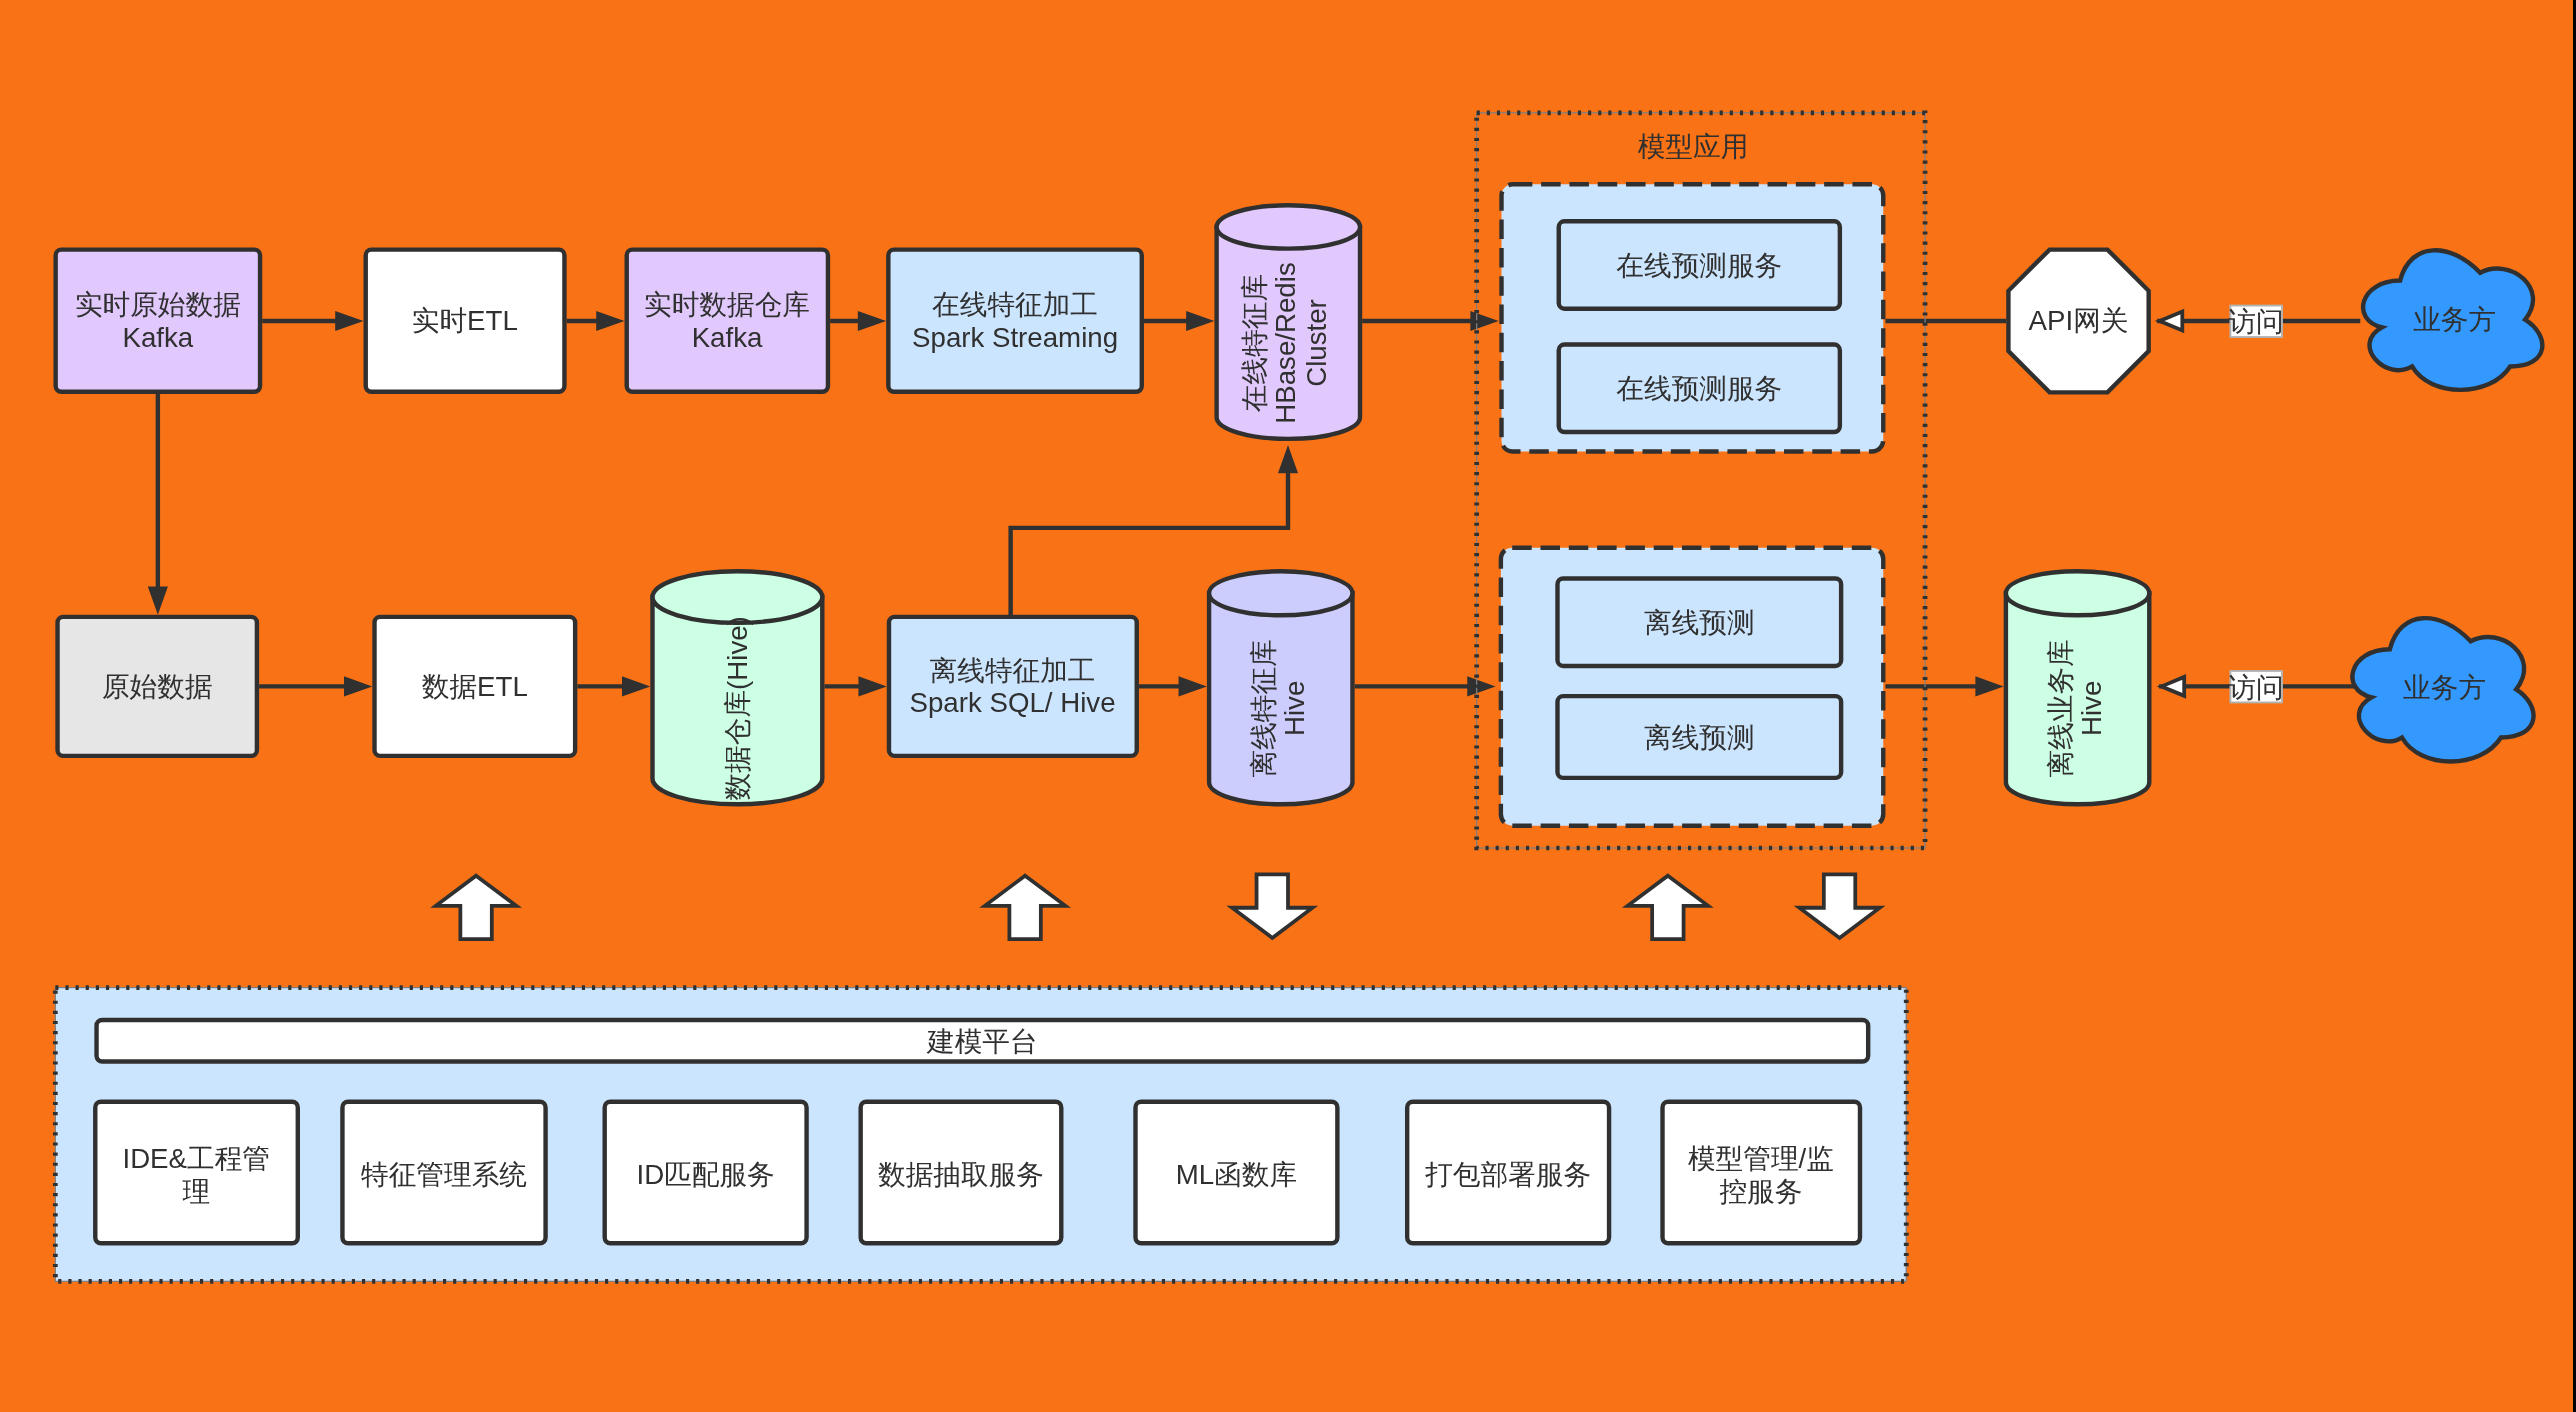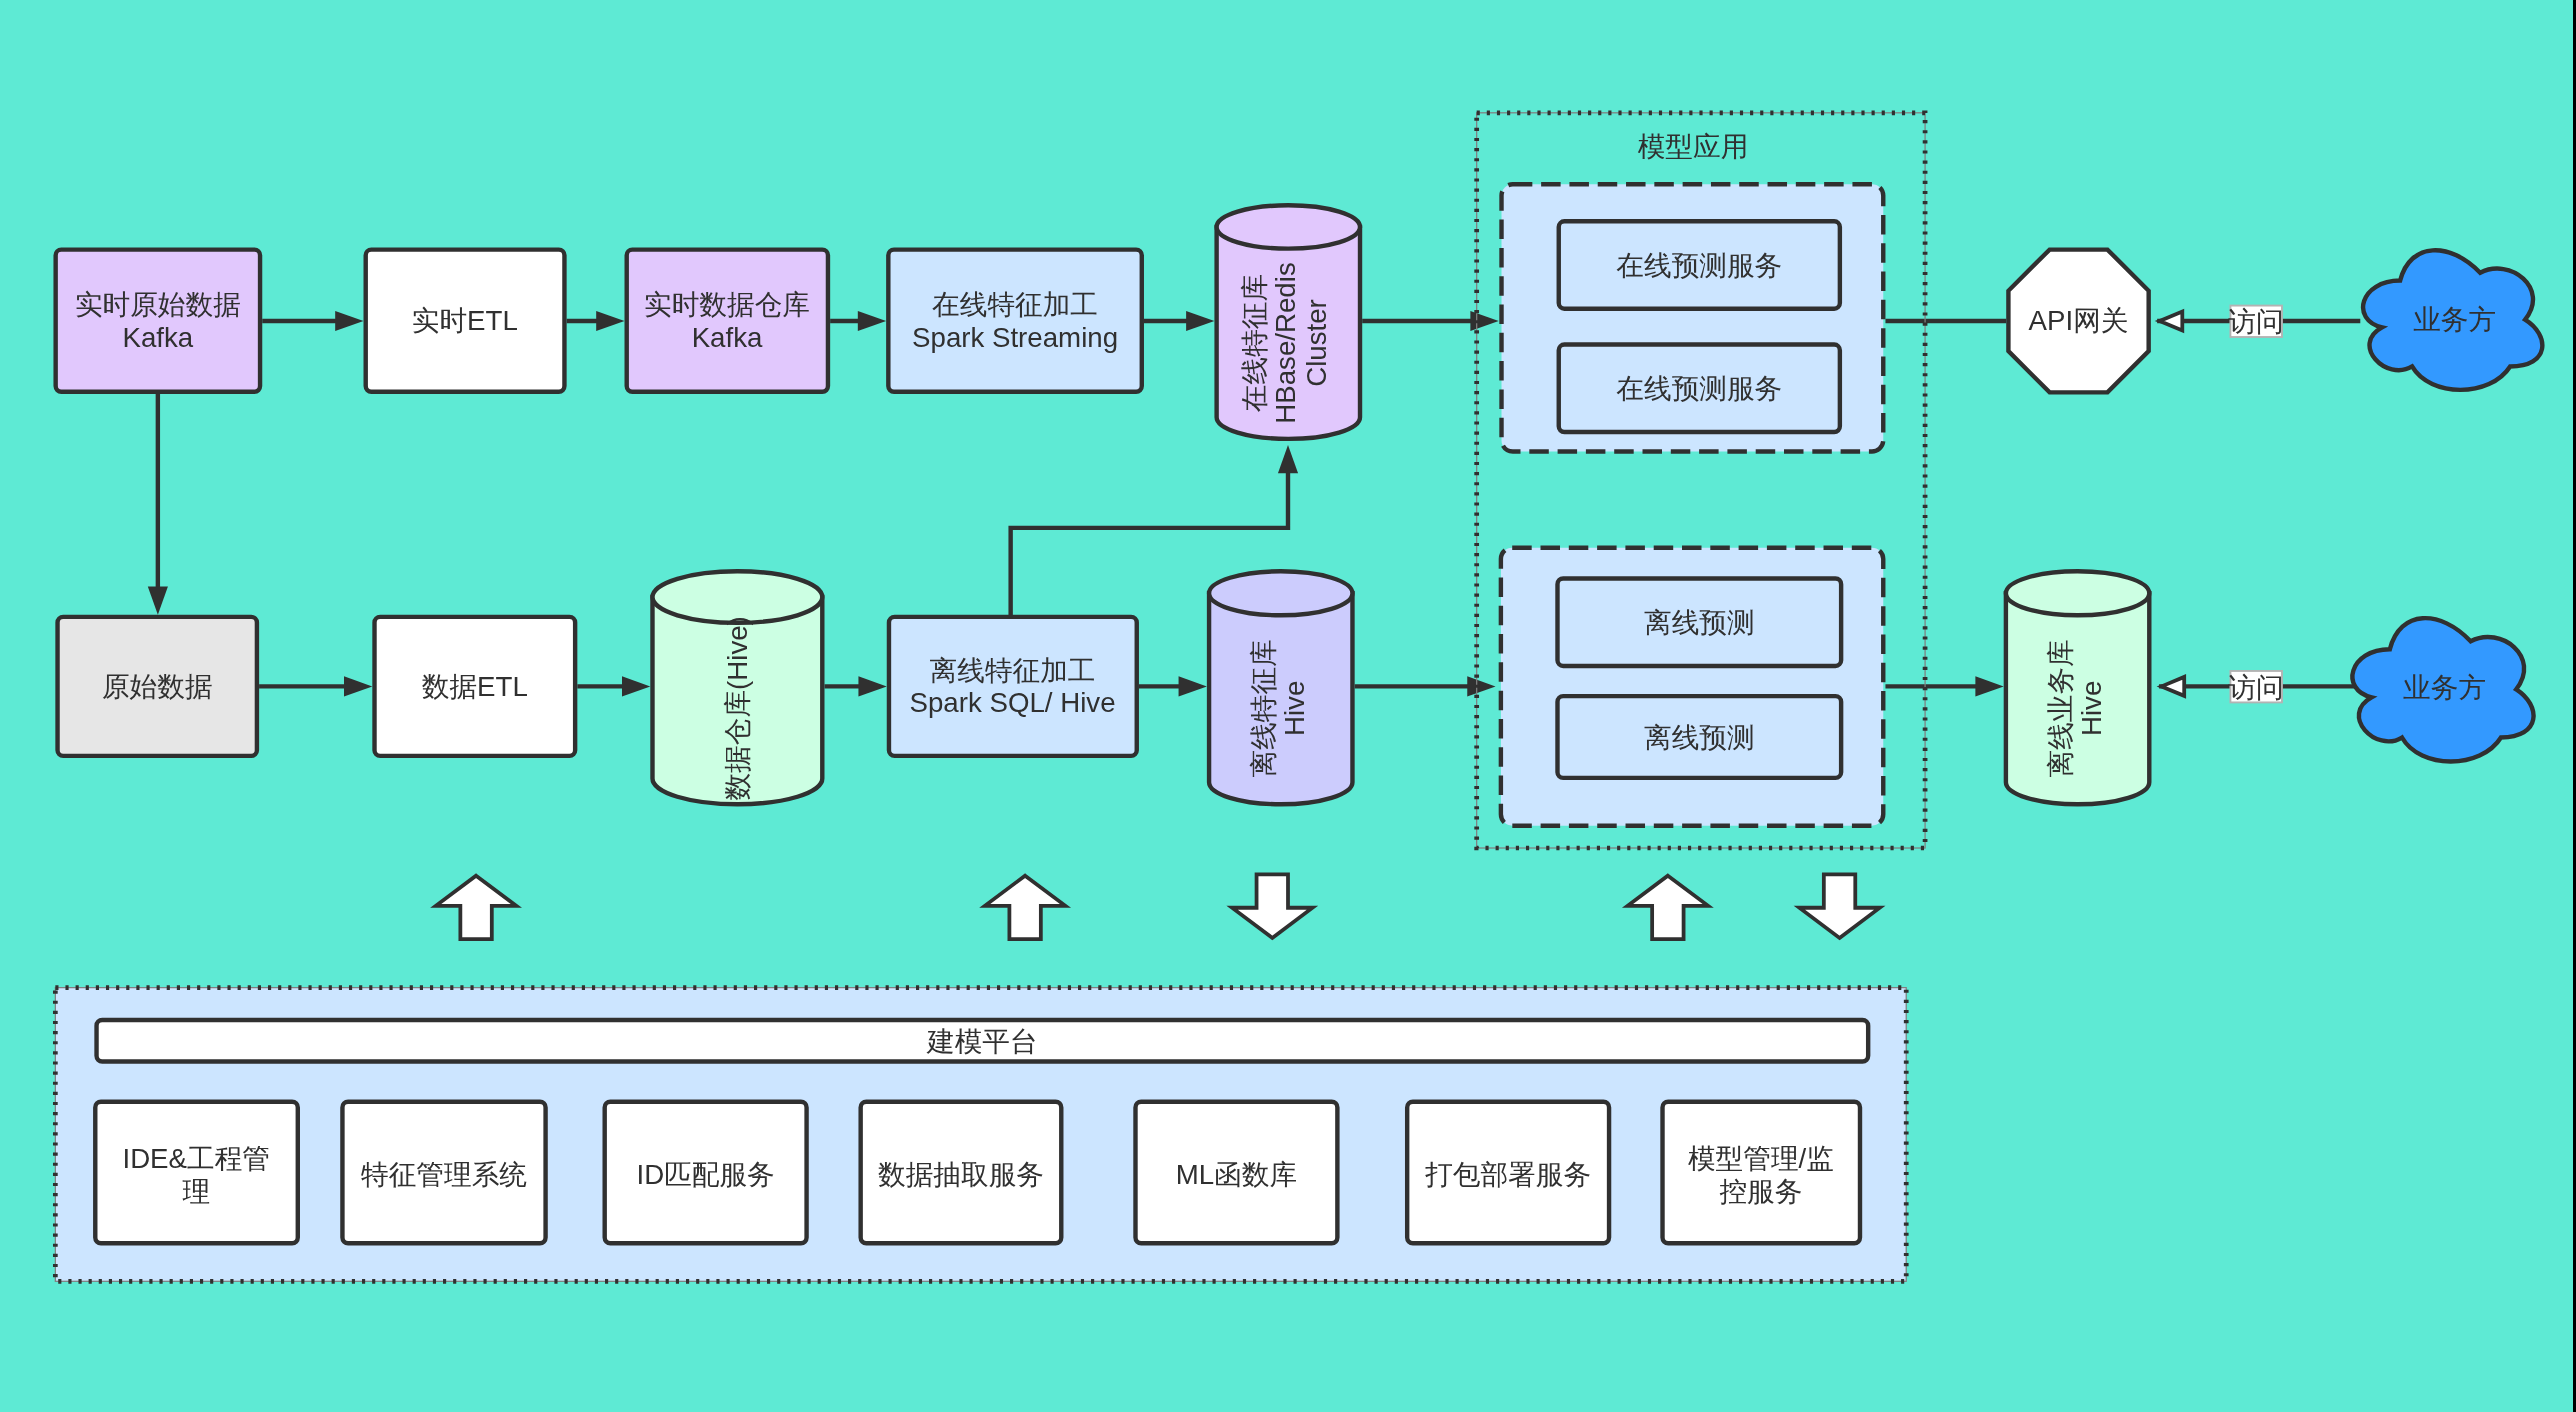--- a/index.html
+++ b/index.html
@@ -1,19 +1,19 @@
 <!DOCTYPE html>
 <html style="font-size:10px"><head>
 <meta charset="utf-8">
 <title>Data Platform Architecture</title>
 <style>
   html,body{margin:0;padding:0;background:#ffffff;}
   body{width:2576px;height:1413px;overflow:hidden;
        font-family:"Liberation Sans","DejaVu Sans",sans-serif;}
-  #stage{position:relative;width:2576px;height:1413px;background:#5eead4;}
+  #stage{position:relative;width:2576px;height:1413px;background:#f97316;}
   svg#diagram{position:absolute;left:0;top:0;width:2576px;height:1413px;display:block;}
   text{font-family:"Liberation Sans","DejaVu Sans",sans-serif;fill:#303030;}
   .lbl{text-anchor:middle;dominant-baseline:central;font-size:44px;}
   .shp{stroke:#303030;stroke-width:7;}
   .ln{stroke:#303030;stroke-width:7;fill:none;}
   .ah{fill:#303030;stroke:none;}
   .ahopen{fill:#ffffff;stroke:#303030;stroke-width:6;stroke-linejoin:miter;}
   .bigarrow{fill:#ffffff;stroke:#303030;stroke-width:6;stroke-linejoin:miter;}
   .edgeRail{position:absolute;top:0;right:0;width:3.1px;height:1413px;background:#000000;}
 </style>

